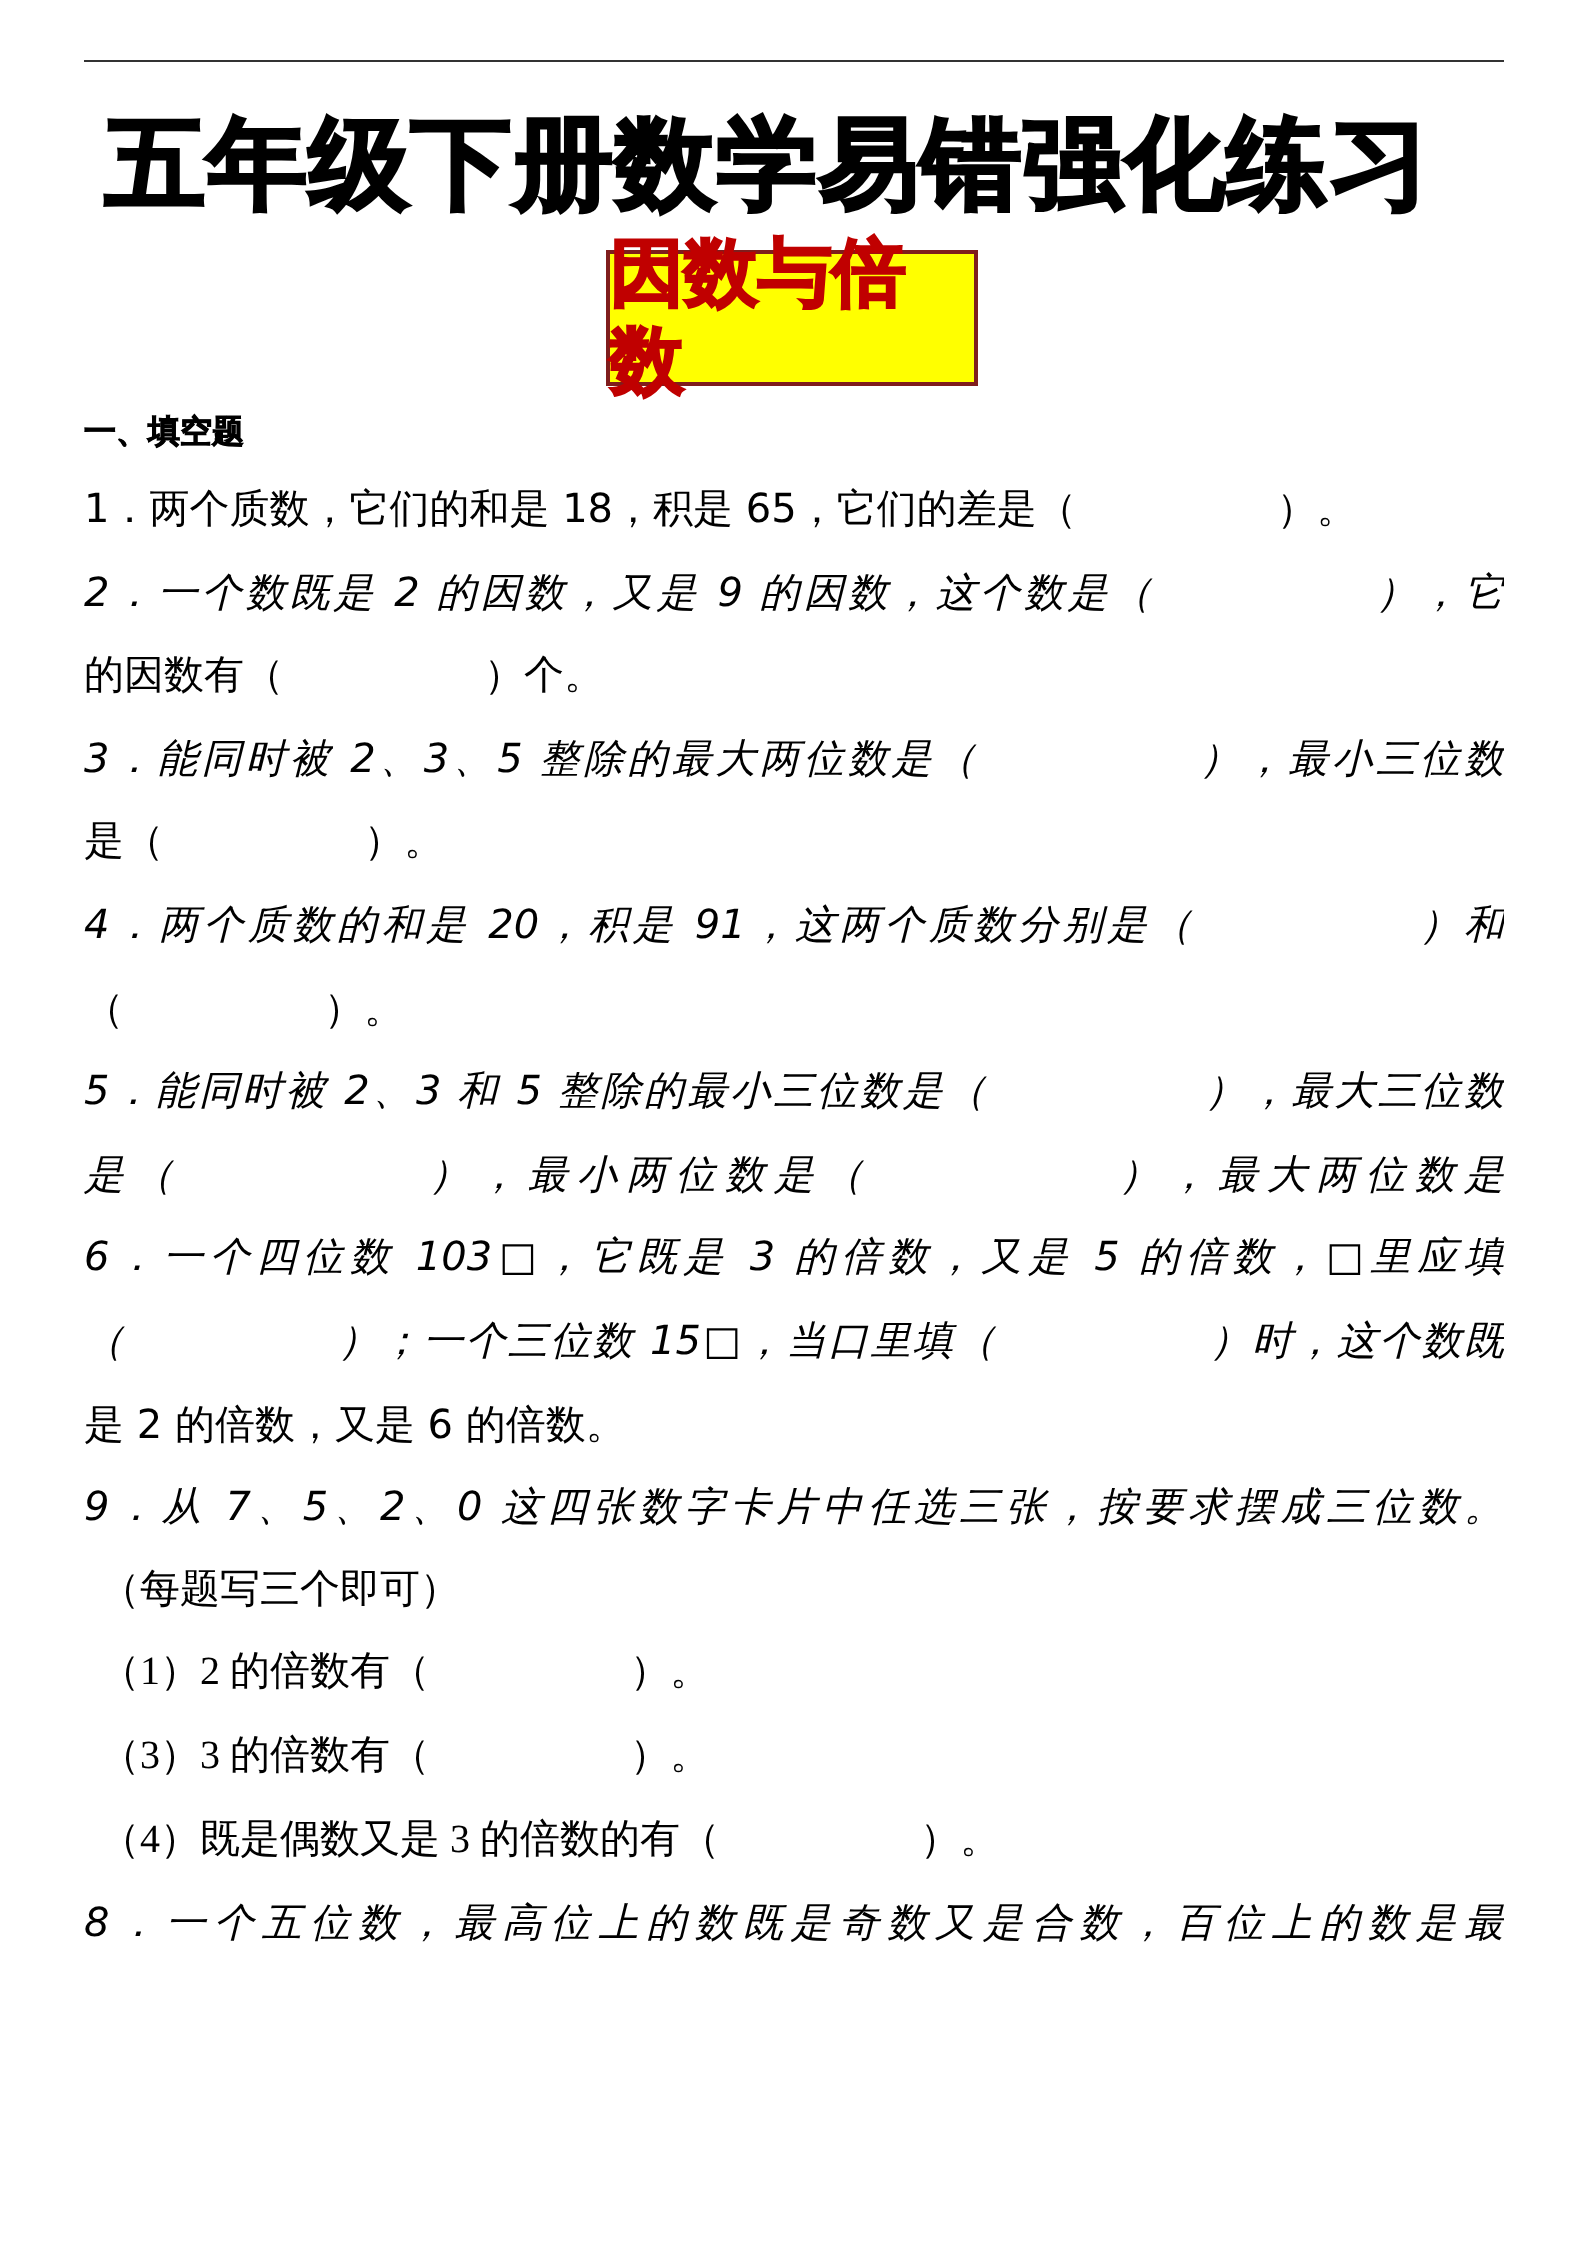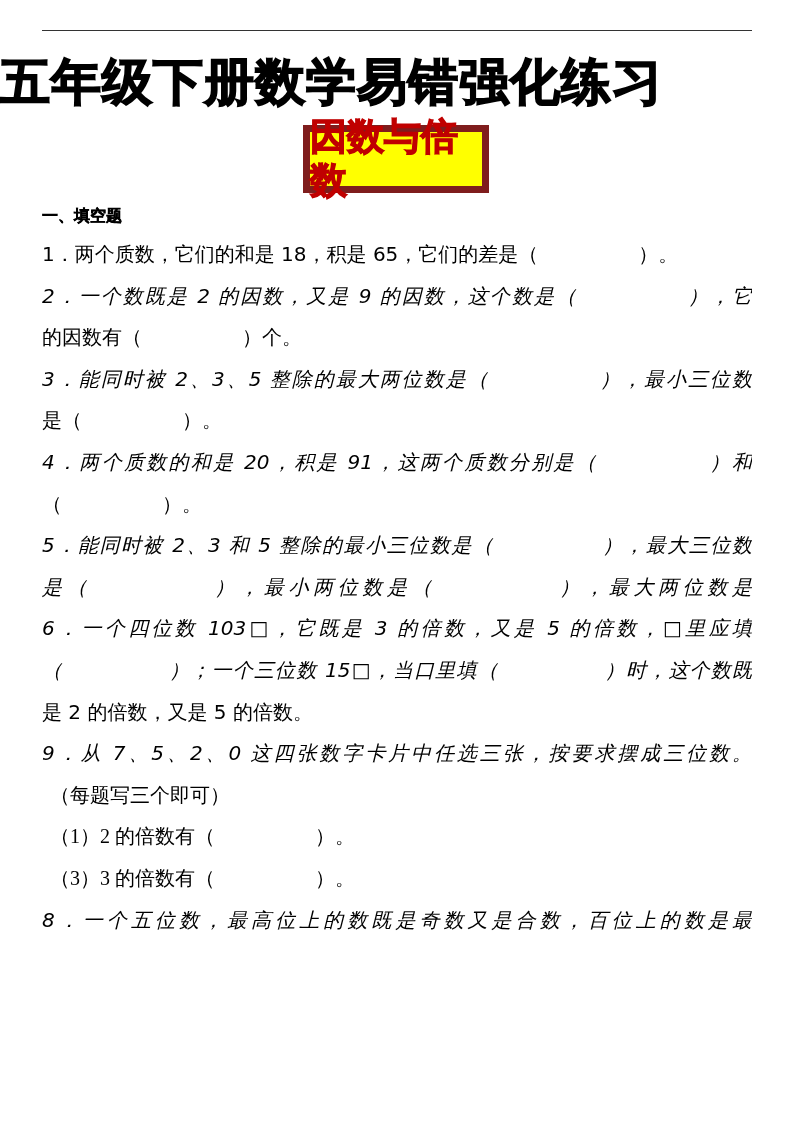--- a/index.html
+++ b/index.html
@@ -1,24 +1,24 @@
 <!DOCTYPE html>
 <html><head>
 <meta charset="utf-8">
 <style>
   html, body { margin: 0; padding: 0; background: #ffffff; }
   body { width: 793px; height: 1122px; position: relative; overflow: hidden;
          font-family: "DejaVu Sans", "Liberation Sans", sans-serif; color: #000; }
   .top-rule { position: absolute; left: 42px; top: 30px; width: 710px; height: 0;
               border-top: 1.5px solid #333; }
-  .title { position: absolute; left: 0; top: 52px; width: 720px; 
-           font-size: 50px; font-weight: bold; letter-spacing: 1px; line-height: 60px;
+  .title { position: absolute; left: 0; top: 52px; width: 720px; text-align: center;
+           font-size: 50px; font-weight: bold; letter-spacing: 1px; line-height: 60px; padding-left: 24px;
            -webkit-text-stroke: 1.6px #000; }
   .subtitle-box { position: absolute; left: 303px; top: 125px; width: 186px; height: 68px;
-                  border: 7px solid #7f1d1d; display: flex; align-items: center; justify-content: center;
+                  border: 2px solid #7f1d1d; display: flex; align-items: center; justify-content: center;
                   box-sizing: border-box; }
   .subtitle { font-size: 37px; font-weight: bold; line-height: 44px; letter-spacing: 0px;
               -webkit-text-stroke: 1.2px currentColor; }
   .content { position: absolute; left: 42px; top: 198px; width: 710px; }
   .section-heading { font-size: 16px; font-weight: bold; height: 36px; line-height: 36px;
                      -webkit-text-stroke: 0.4px #000; }
   .line { font-size: 20px; height: 41.6px; line-height: 41.6px; white-space: nowrap; }
   .line.just { text-align: justify; text-align-last: justify; white-space: normal; overflow: hidden; font-style: italic; }
   .line.indent { padding-left: 8px; font-family: Liberation Serif, serif; }
 </style>
@@ -40,20 +40,21 @@
     <div class="line just">2．一个数既是 2 的因数，又是 9 的因数，这个数是（　　　　　），它</div>
     <div class="line">的因数有（　　　　　）个。</div>
     <div class="line just">3．能同时被 2、3、5 整除的最大两位数是（　　　　　），最小三位数</div>
     <div class="line">是（　　　　　）。</div>
     <div class="line just">4．两个质数的和是 20，积是 91，这两个质数分别是（　　　　　）和</div>
     <div class="line">（　　　　　）。</div>
     <div class="line just">5．能同时被 2、3 和 5 整除的最小三位数是（　　　　　），最大三位数</div>
     <div class="line just">是（　　　　　），最小两位数是（　　　　　），最大两位数是（　　　　　）。</div>
     <div class="line just">6．一个四位数 103□，它既是 3 的倍数，又是 5 的倍数，□里应填</div>
     <div class="line just">（　　　　　）；一个三位数 15□，当口里填（　　　　　）时，这个数既</div>
-    <div class="line">是 2 的倍数，又是 5 的倍数。</div>
+    <div class="line">是 2 的倍数，又是 6 的倍数。</div>
     <div class="line just">9．从 7、5、2、0 这四张数字卡片中任选三张，按要求摆成三位数。</div>
     <div class="line indent">（每题写三个即可）</div>
     <div class="line indent">（1）2 的倍数有（　　　　　）。</div>
     <div class="line indent">（3）3 的倍数有（　　　　　）。</div>
+    <div class="line indent">（4）既是偶数又是 3 的倍数的有（　　　　　）。</div>
     <div class="line just">8．一个五位数，最高位上的数既是奇数又是合数，百位上的数是最</div>
   </div>
 </div>
 
 </body></html>

